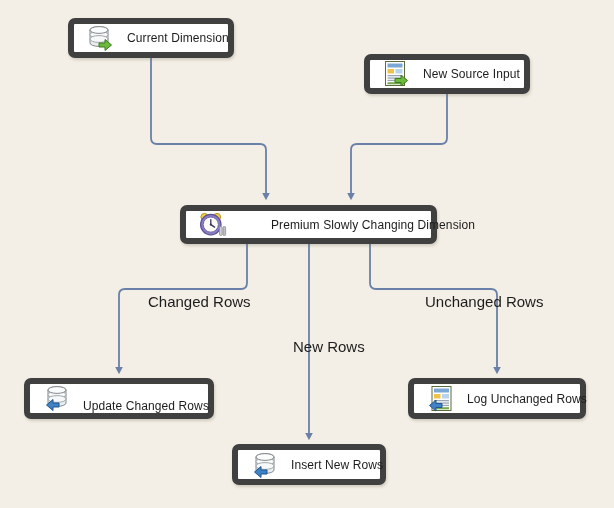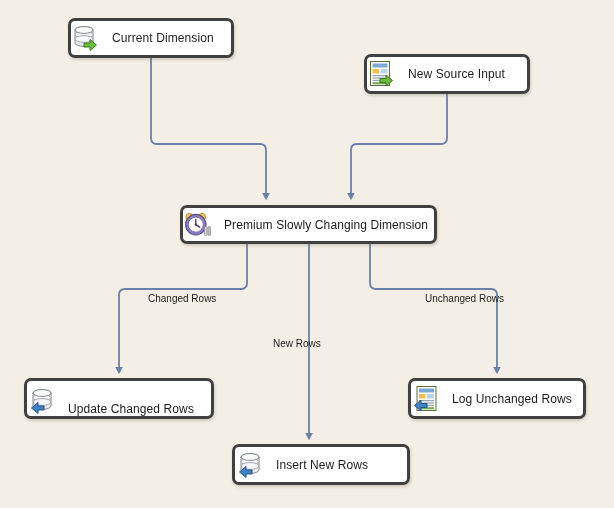--- a/index.html
+++ b/index.html
@@ -25,46 +25,47 @@
     top: 0;
     width: 614px;
     height: 508px;
   }
 
   
   .node {
     position: absolute;
     box-sizing: border-box;
     background: #ffffff;
-    border: 3px solid #404040;
+    border: 6px solid #404040;
     border-radius: 7px;
     box-shadow: 1px 2px 3px rgba(120, 112, 98, 0.28);
     display: flex;
     align-items: center;
+    padding-left: 12px;
     z-index: 5;
   }
   .node-label {
     font-size: 12px;
     color: #1c1c1c;
     white-space: nowrap;
     letter-spacing: 0.1px;
   }
   .node-icon {
     width: 30px;
     height: 30px;
     flex: 0 0 30px;
     position: relative;
     margin-right: 11px;
   }
   .node-icon svg { display: block; }
 
   
   .edge-label {
     position: absolute;
-    font-size: 10px;
+    font-size: 15px;
     color: #1c1c1c;
     white-space: nowrap;
     z-index: 6;
   }
 </style>
 </head>
 <body>
 
 <div id="canvas">
 
@@ -107,21 +108,21 @@
         <rect x="5.5" y="16" width="15" height="1.3" fill="#9aa6b3"></rect>
         <rect x="5.5" y="18.4" width="15" height="1.3" fill="#9aa6b3"></rect>
         <rect x="5.5" y="20.8" width="15" height="1.3" fill="#9aa6b3"></rect>
         <rect x="5.5" y="23.2" width="15" height="2.1" fill="#77aa4e"></rect>
         <path d="M13,19.5 L19,19.5 L19,16 L25.5,21.5 L19,27 L19,23.5 L13,23.5 Z" fill="#6dbb3c" stroke="#3c7a1d" stroke-width="1" stroke-linejoin="round"></path>
       </svg>
     </span>
     <span class="node-label">New Source Input</span>
   </div>
 
-  <div class="node" style="left: 180px; top: 205px; width: 257px; height: 39px;">
+  <div class="node" style="left: 180px; top: 205px; width: 257px; height: 39px; gap: 32px;">
     <span class="node-icon">
       <svg width="30" height="30" viewBox="0 0 30 30">
         <circle cx="6.5" cy="7" r="3.6" fill="#f5d04e" stroke="#b8901c" stroke-width="1"></circle>
         <circle cx="19" cy="7" r="3.6" fill="#f5d04e" stroke="#b8901c" stroke-width="1"></circle>
         <circle cx="12.8" cy="14.6" r="10.2" fill="#8c7fc4" stroke="#5a4e94" stroke-width="1.2"></circle>
         <circle cx="12.8" cy="14.6" r="7.6" fill="#fdfcf6" stroke="#6f63a8" stroke-width="1"></circle>
         <path d="M12.8,14.6 L12.8,9.6 M12.8,14.6 L16.6,17.1" stroke="#3a3360" stroke-width="1.3" stroke-linecap="round" fill="none"></path>
         <circle cx="12.8" cy="14.6" r="1.1" fill="#3a3360"></circle>
         <rect x="21.5" y="16.5" width="2.6" height="9" rx="1.1" fill="#d2d2d6" stroke="#8d8d96" stroke-width="0.8"></rect>
         <rect x="25" y="16.5" width="2.6" height="9" rx="1.1" fill="#bfbfc6" stroke="#8d8d96" stroke-width="0.8"></rect>
@@ -154,31 +155,31 @@
         <rect x="8" y="16" width="15" height="1.3" fill="#9aa6b3"></rect>
         <rect x="8" y="18.4" width="15" height="1.3" fill="#9aa6b3"></rect>
         <rect x="8" y="20.8" width="15" height="1.3" fill="#9aa6b3"></rect>
         <rect x="8" y="23.2" width="15" height="2.1" fill="#77aa4e"></rect>
         <path d="M16,19.5 L10,19.5 L10,16 L3.5,21.5 L10,27 L10,23.5 L16,23.5 Z" fill="#3f82c6" stroke="#23558c" stroke-width="1" stroke-linejoin="round"></path>
       </svg>
     </span>
     <span class="node-label">Log Unchanged Rows</span>
   </div>
 
-  <div class="node" style="left: 232px; top: 444px; width: 178px; height: 41px;">
+  <div class="node" style="left: 232px; top: 444px; width: 154px; height: 41px;">
     <span class="node-icon">
       <svg width="30" height="30" viewBox="0 0 30 30">
         <ellipse cx="15" cy="7" rx="9" ry="3.4" fill="#f3f5f6" stroke="#84898c" stroke-width="1"></ellipse>
         <path d="M6,7 L6,20 A9,3.4 0 0 0 24,20 L24,7" fill="#e9edef" stroke="#84898c" stroke-width="1"></path>
         <ellipse cx="15" cy="11.6" rx="9" ry="3.4" fill="#f6f8f9" stroke="#9aa0a3" stroke-width="0.9"></ellipse>
         <ellipse cx="15" cy="16" rx="9" ry="3.4" fill="#f6f8f9" stroke="#9aa0a3" stroke-width="0.9"></ellipse>
         <ellipse cx="15" cy="7" rx="9" ry="3.4" fill="#fbfcfc" stroke="#84898c" stroke-width="1"></ellipse>
         <path d="M17,20 L11,20 L11,16.5 L4.5,22 L11,27.5 L11,24 L17,24 Z" fill="#3f82c6" stroke="#23558c" stroke-width="1" stroke-linejoin="round"></path>
       </svg>
     </span>
     <span class="node-label">Insert New Rows</span>
   </div>
 
   <div class="edge-label" style="left: 148px; top: 293px;">Changed Rows</div>
-  <div class="edge-label" style="left: 273px; top: 338px;">New Rows</div>
+  <div class="edge-label" style="left: 293px; top: 338px;">New Rows</div>
   <div class="edge-label" style="left: 393px; top: 293px; padding-left: 32px;">Unchanged Rows</div>
 
 </div>
 
 </body></html>

